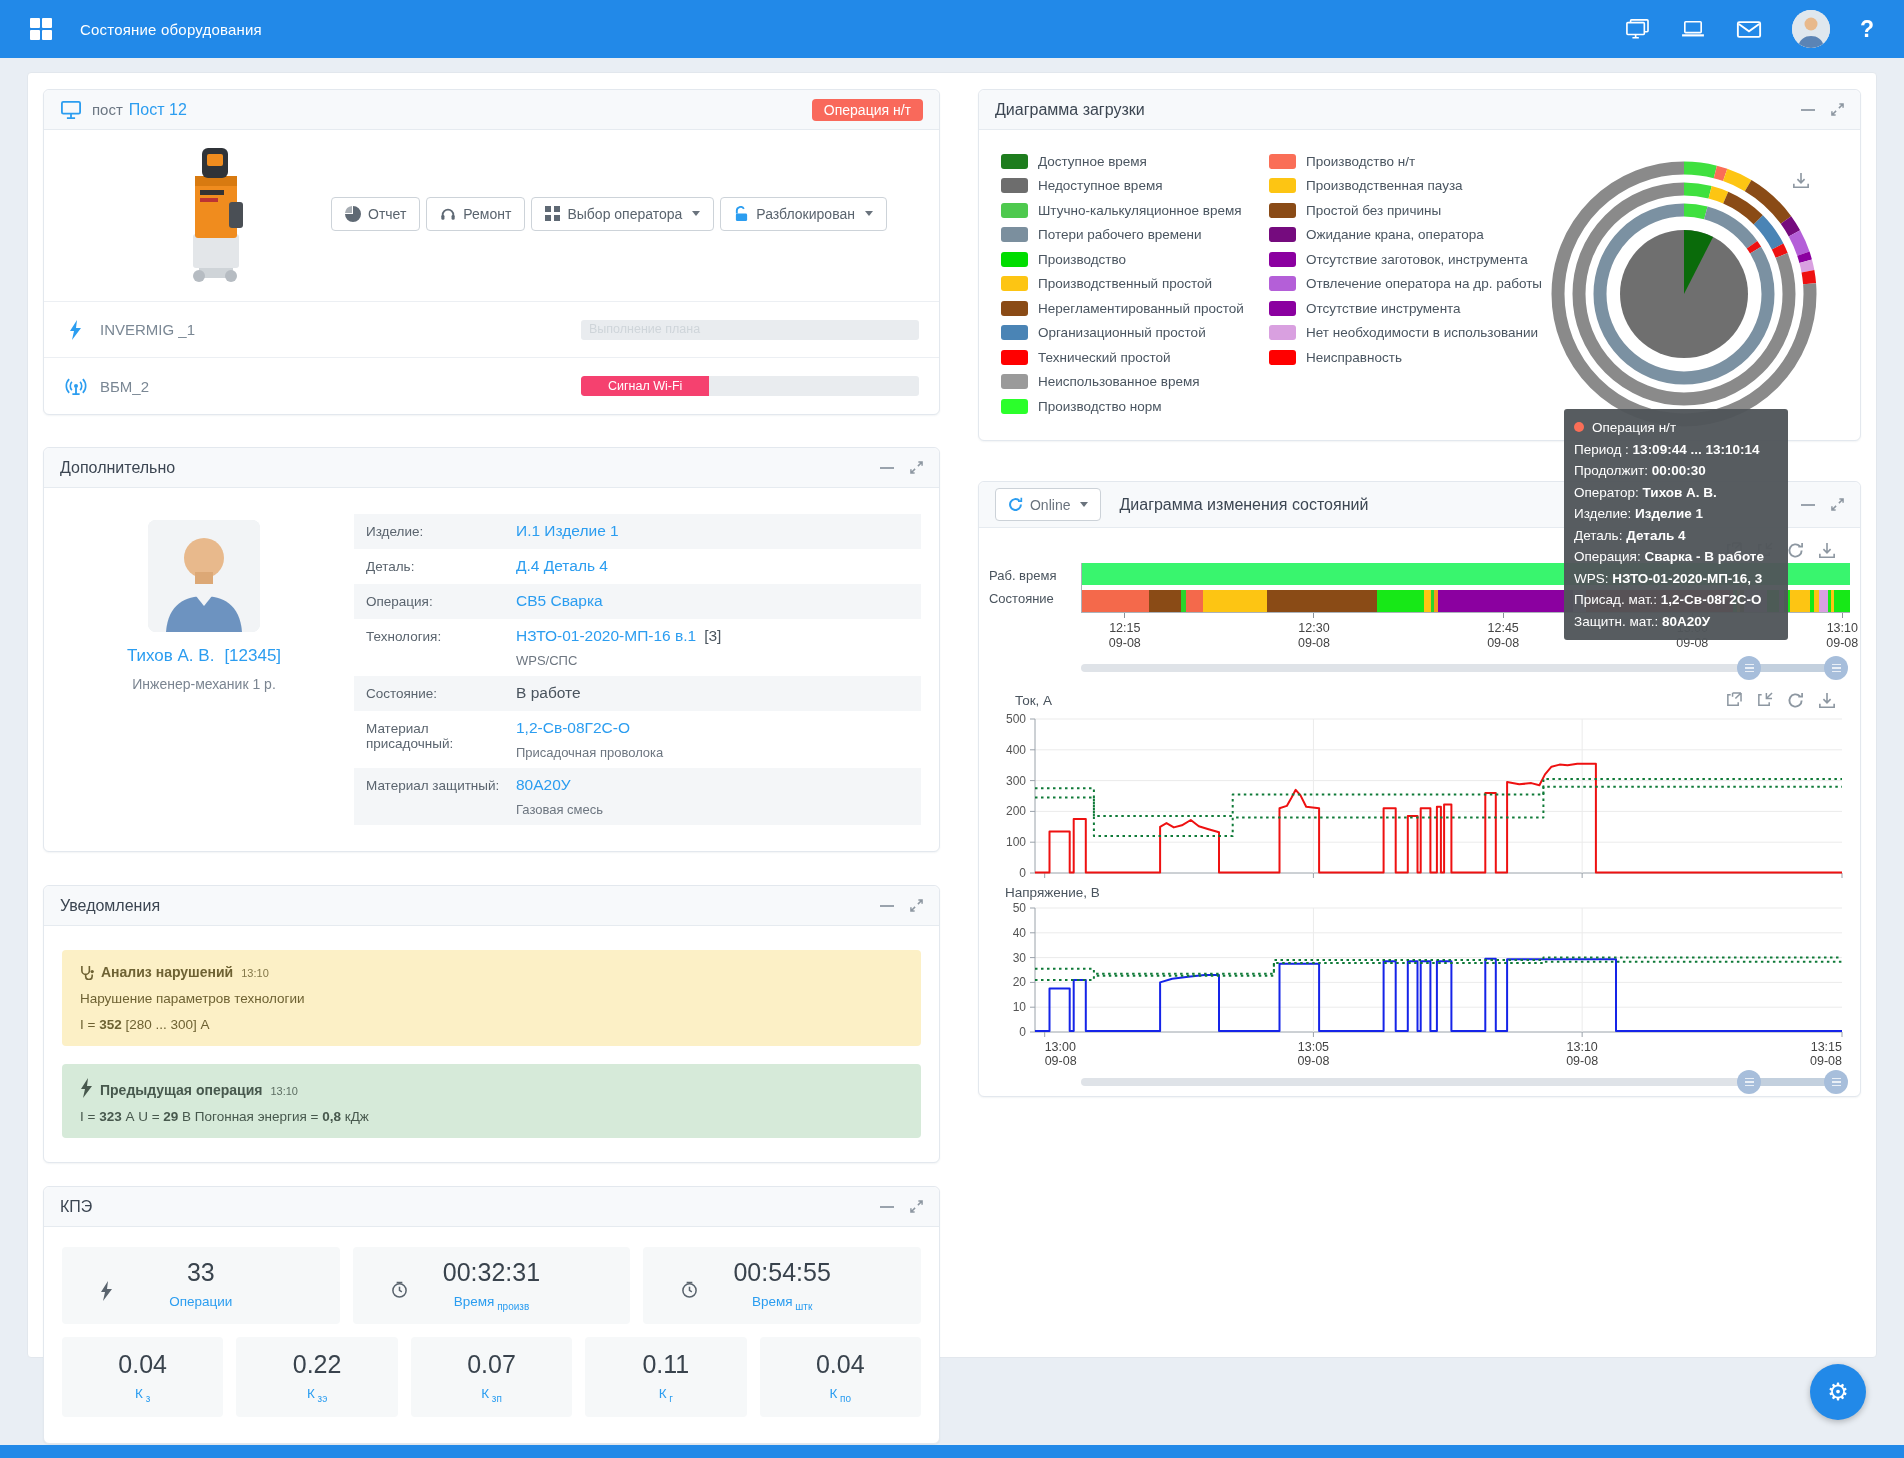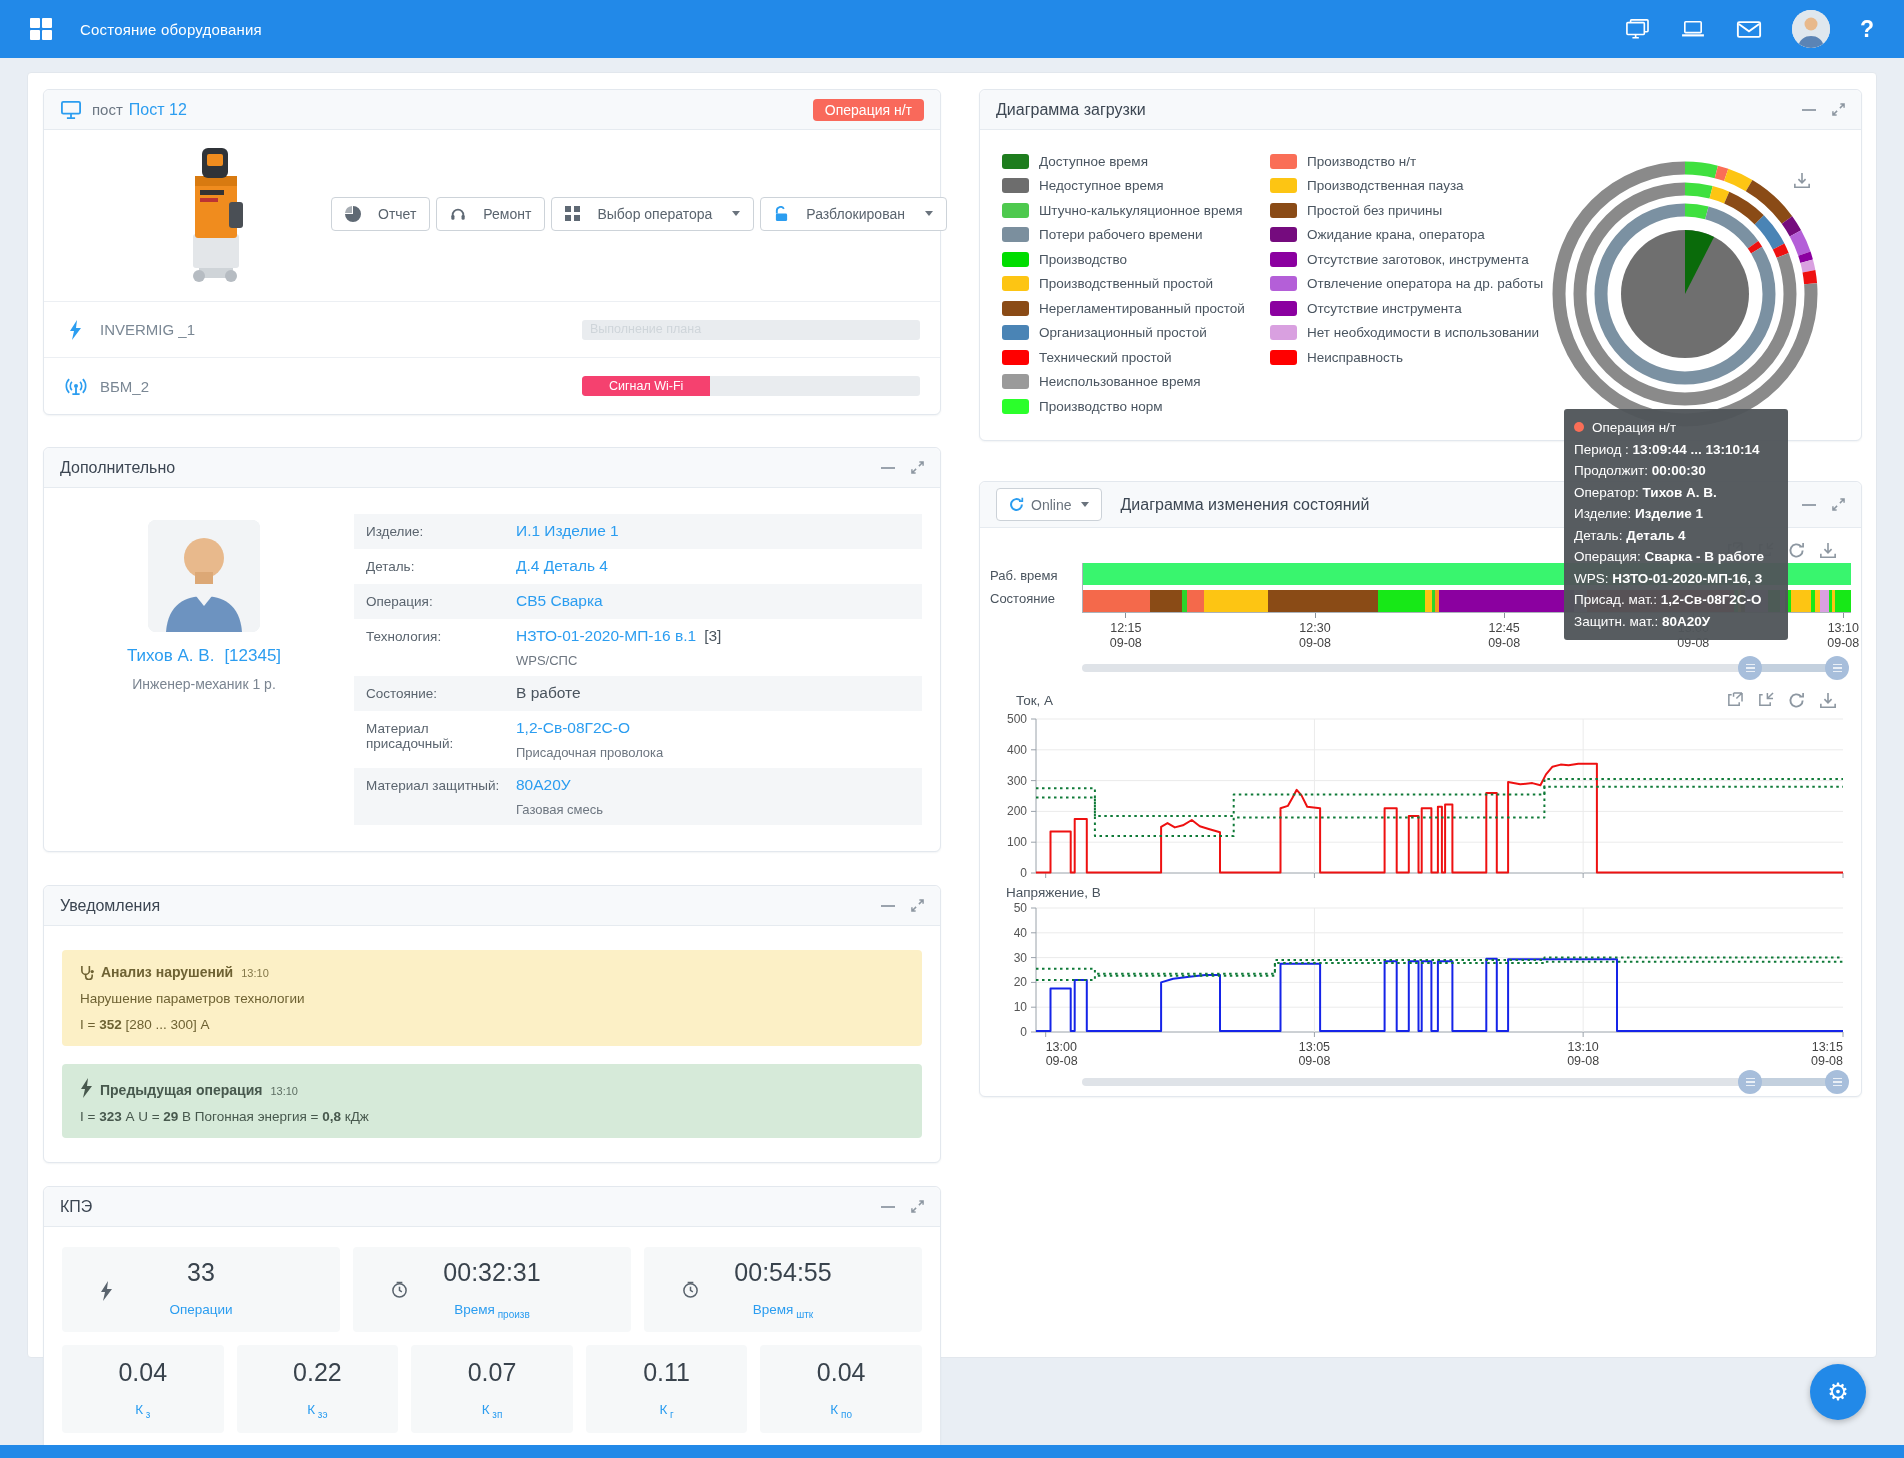--- a/index.html
+++ b/index.html
@@ -29,21 +29,21 @@
   .tool-min { width:14px; height:2px; background:#9aa3ad; cursor:pointer; }
   .tool-exp { cursor:pointer; display:flex; }
 
   
   .post-head-label { color:#6b7682; font-size:15px; margin-left:10px; }
   .post-head-name { color:#2b9df0; font-size:16px; margin-left:6px; cursor:pointer; }
   .badge-status { margin-left:auto; background:#f9695b; color:#fff; font-size:14px; padding:3px 12px; border-radius:4px; }
   .post-body { display:flex; align-items:center; padding:18px 20px 22px 20px; border-bottom:1px solid #eceff3; height:172px; }
   .machine { margin-left:105px; }
   .btn-row { display:flex; gap:6px; margin-left:70px; }
-  .btn { display:flex; align-items:center; gap:17px; border:1px solid #cdd3d9; background:#fff; border-radius:4px;
+  .btn { display:flex; align-items:center; gap:7px; border:1px solid #cdd3d9; background:#fff; border-radius:4px;
     height:34px; padding:0 13px; font-size:14px; color:#5a646e; cursor:pointer; white-space:nowrap; }
   .btn .bic { display:flex; color:#5f6974; }
   .btn .bic.blue { color:#2b9df0; }
   .caret { width:0; height:0; border-left:4px solid transparent; border-right:4px solid transparent; border-top:5px solid #6a737d; margin-left:3px; }
   .dev-row { display:flex; align-items:center; height:56px; padding:0 20px; border-bottom:1px solid #eceff3; }
   .dev-row:last-child { border-bottom:none; }
   .dev-ic { color:#2b9df0; width:24px; display:flex; justify-content:center; }
   .dev-name { color:#7a8794; font-size:15px; margin-left:12px; }
   .pbar { margin-left:auto; width:338px; height:20px; background:#e9ecef; border-radius:3px; position:relative; overflow:hidden; font-size:12.5px; }
   .pbar .ph { position:absolute; left:8px; top:2.5px; color:#cfd5da; }
@@ -76,21 +76,21 @@
   .notif .n-line { margin-top:11px; }
   .notif b { font-weight:bold; }
   .nico { margin-right:6px; display:inline-flex; vertical-align:-3px; }
 
   
   .kpi-body { padding:20px 18px 26px 18px; }
   .kpi-row { display:flex; gap:13px; }
   .kpi-row + .kpi-row { margin-top:13px; }
   .tile { background:#f6f8f9; border-radius:4px; flex:1; text-align:center; padding:11px 6px 12px 6px; position:relative; }
   .tile .tval { font-size:25px; color:#39434d; }
-  .tile .tlabel { font-size:13.5px; color:#2b9df0; margin-top:15px; }
+  .tile .tlabel { font-size:13.5px; color:#2b9df0; margin-top:7px; }
   .tile .tlabel sub { font-size:10px; }
   .tile .tic { position:absolute; left:38px; top:34px; color:#5a646e; }
   .kpi-row.small .tile { padding:13px 6px 14px 6px; }
 
   
   .load-body { position:relative; height:310px; padding:22px 0 0 22px; }
   .legend-cols { display:flex; gap:10px; }
   .legend-col { display:flex; flex-direction:column; gap:6.5px; }
   .lg-item { display:flex; align-items:center; gap:10px; font-size:13.5px; color:#4a5560; height:18px; }
   .lg-sw { width:27px; height:15px; border-radius:3px; flex:none; }

